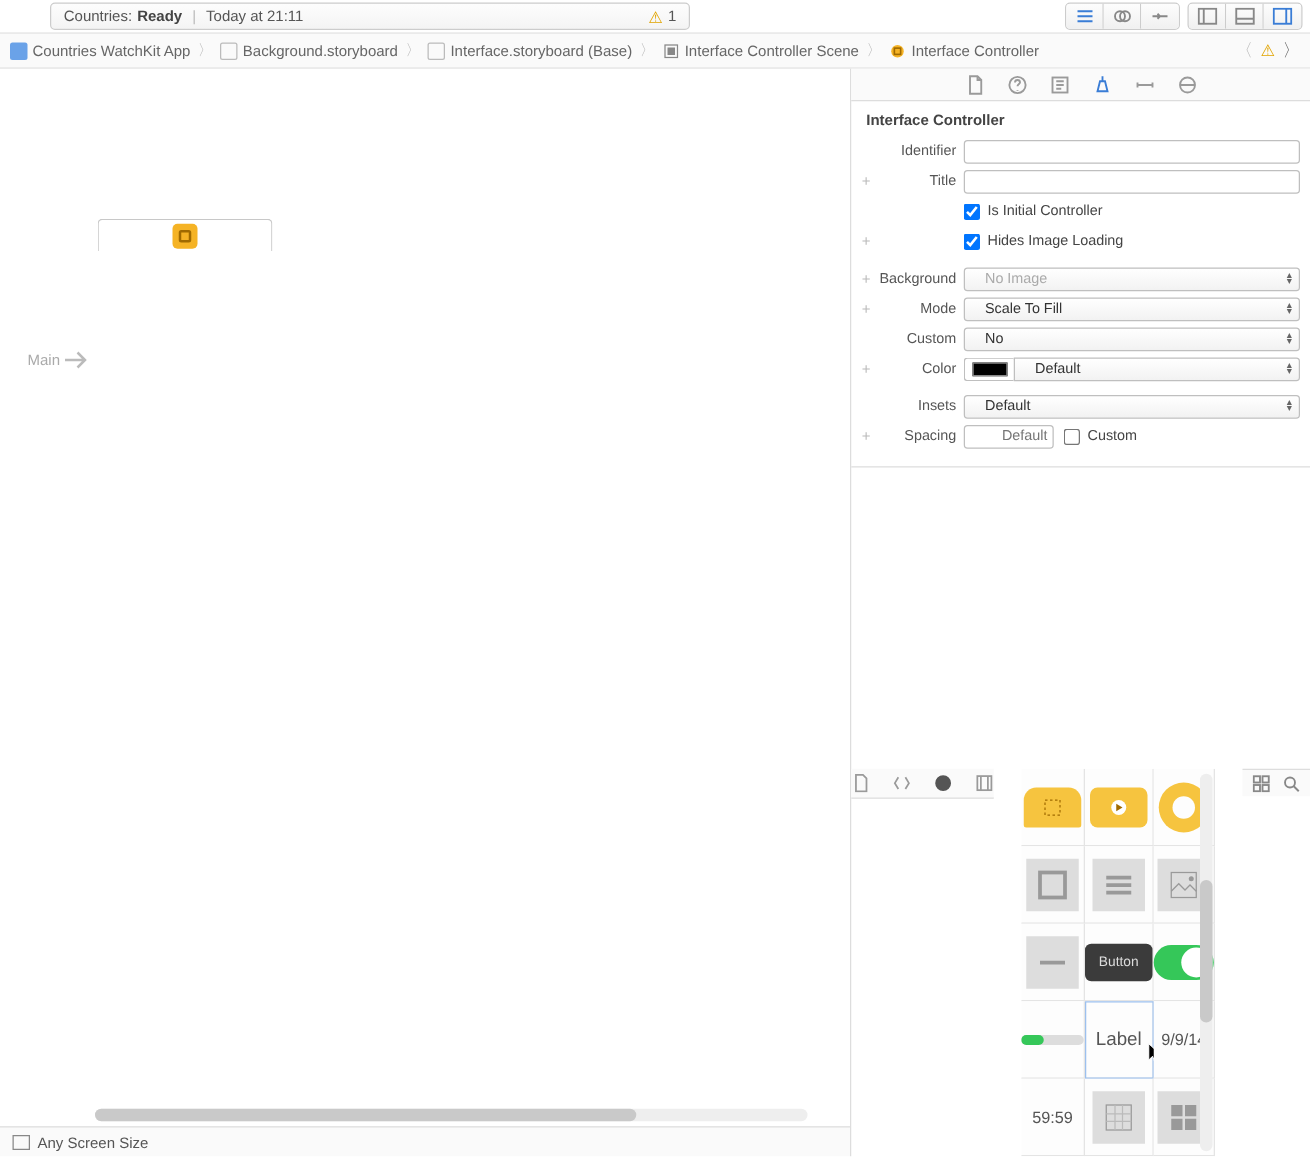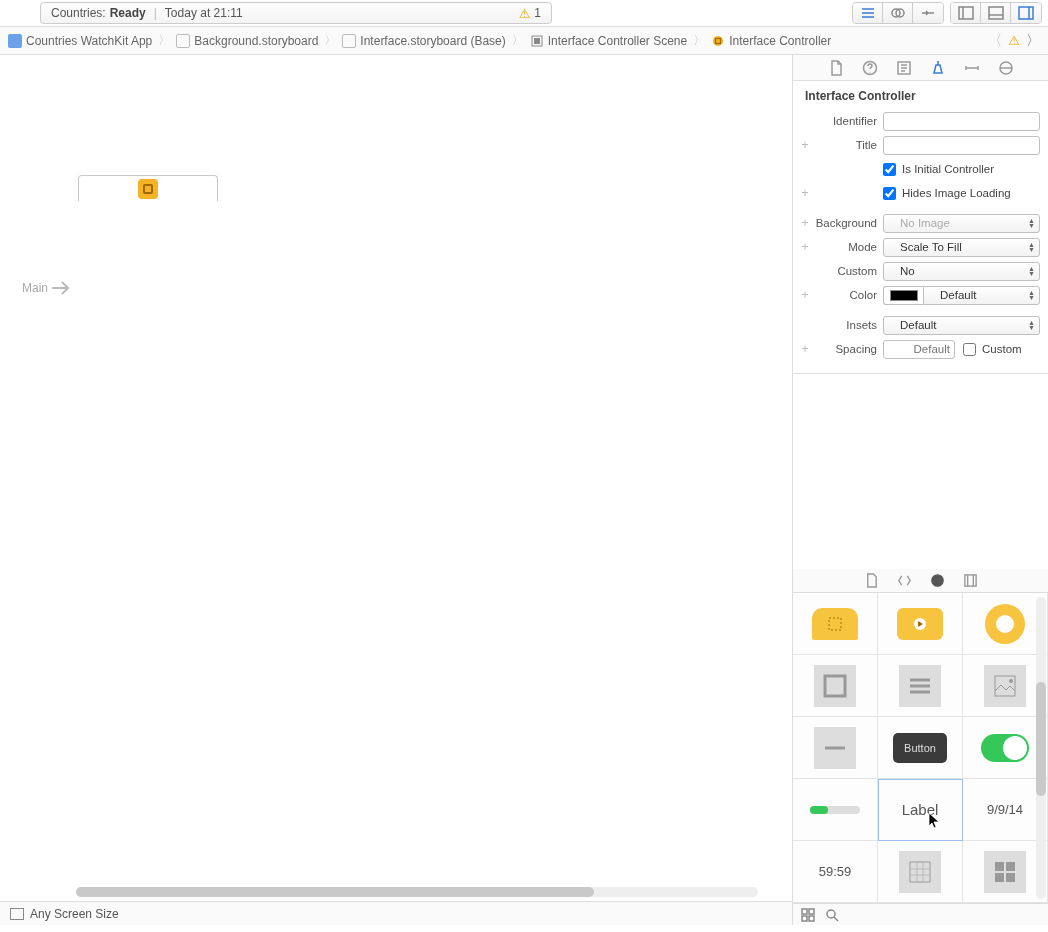--- a/index.html
+++ b/index.html
@@ -70,21 +70,21 @@
 .sel.ghost { color: #aaa; }
 .chk { display: flex; align-items: center; gap: 6px; font-size: 11.5px; color: #444; }
 .chk input { width: 13px; height: 13px; }
 .color-sel { display: flex; gap: 0; }
 .color-sw { width: 40px; height: 19px; border: 1px solid #bfbfbf; border-right: none; border-radius: 3px 0 0 3px; display: flex; align-items: center; justify-content: center; background: #fff; }
 .color-sw span { width: 28px; height: 11px; border: 1px solid #888; background: #000; }
 .color-pick { flex: 1; border-radius: 0 3px 3px 0; }
 .spc-input { width: 72px; }
 
 
-.library { flex: 1; display: flex; flex-direction: column; border-top: none; }
+.library { flex: 1; display: flex; flex-direction: row; border-top: none; gap: 22px; }
 .lib-tabs { height: 24px; display: flex; align-items: center; justify-content: center; gap: 18px; background: #fafafa; border-bottom: 1px solid #ddd; }
 .lib-tabs svg { width: 15px; height: 15px; fill: none; stroke: #9a9a9a; stroke-width: 1.5; cursor: pointer; }
 .lib-tabs svg.active { stroke: #555; fill: #555; }
 .lib-grid { flex: 1; overflow: hidden; background: #fff; position: relative; }
 .lib-grid-inner { display: grid; grid-template-columns: repeat(3, 1fr); }
 .lib-cell { height: 62px; border-right: 1px solid #e4e4e4; border-bottom: 1px solid #e4e4e4; display: flex; align-items: center; justify-content: center; background: #fdfdfd; cursor: grab; position: relative; }
 .lib-cell:nth-child(3n) { border-right: 1px solid #e4e4e4; }
 .lib-cell .box { width: 42px; height: 42px; background: #ddd; display: flex; align-items: center; justify-content: center; }
 .lib-cell.selected { outline: 1px solid #9cc0ee; outline-offset: -1px; }
 .lib-vscroll { position: absolute; right: 2px; top: 4px; bottom: 4px; width: 10px; background: #eee; border-radius: 6px; }

